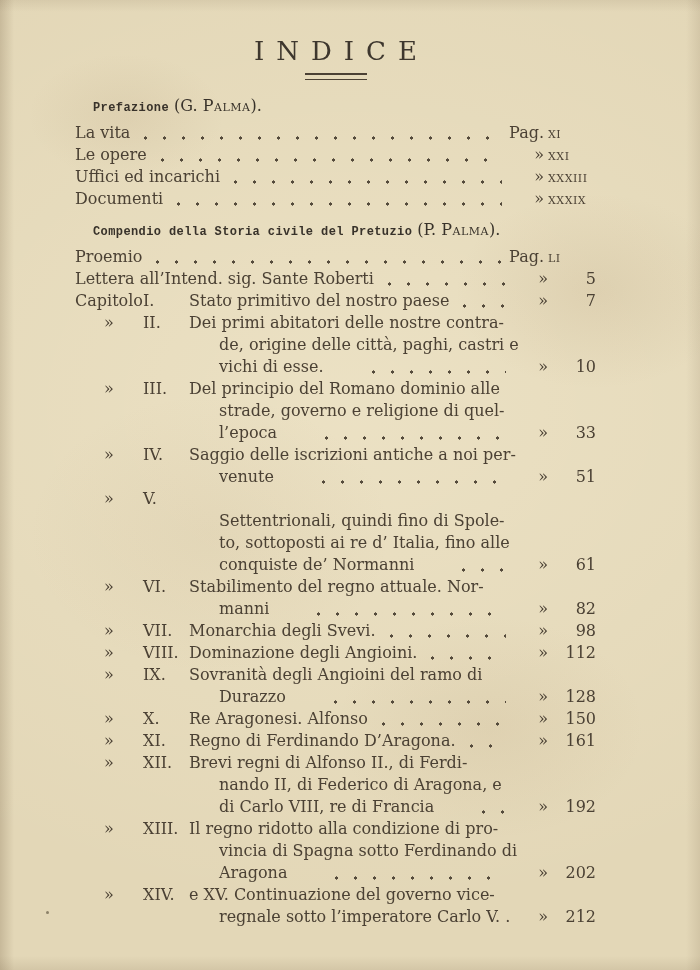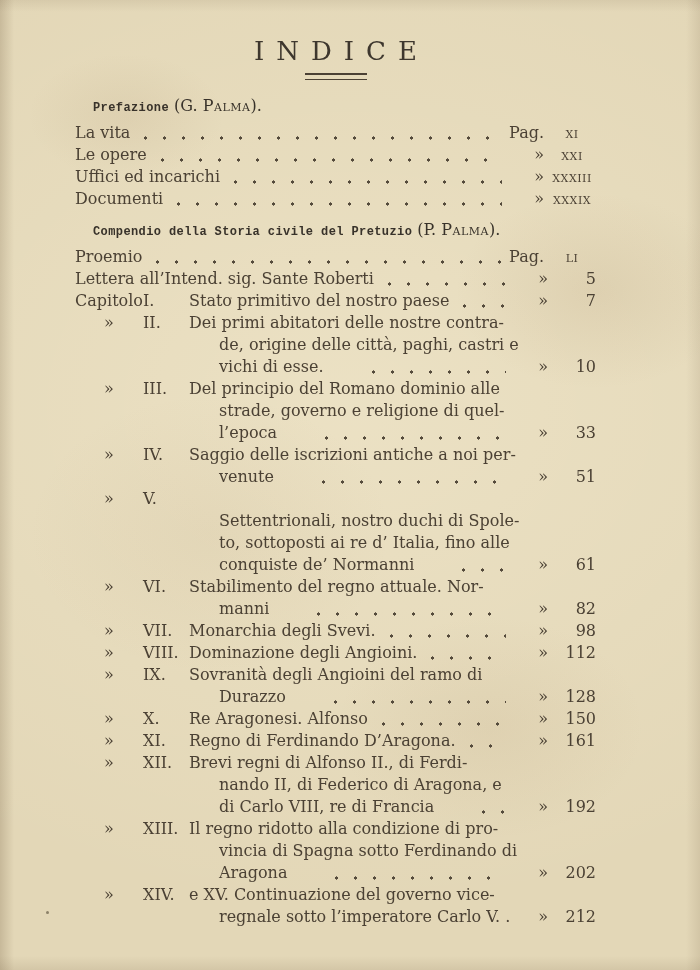--- a/index.html
+++ b/index.html
@@ -66,21 +66,21 @@
     flex:1 1 8px;min-width:8px;height:14px;align-self:flex-end;
     background-image:radial-gradient(circle, #544a3b 1.45px, rgba(0,0,0,0) 1.7px);
     background-size:19px 8px;
     background-repeat:repeat-x;
     background-position:6px calc(100% - 2px);
   }
   .leader.no-dots{background:none;}
   .c-mark{width:42px;flex:0 0 42px;text-align:right;white-space:nowrap;}
   .c-page{width:48px;flex:0 0 48px;text-align:right;white-space:nowrap;}
   .italic .t{}
-  .rp .c-page{font-variant:small-caps;text-align:center;padding-left:4px;letter-spacing:.5px;}
+  .rp .c-page{font-variant:small-caps;text-align:left;padding-left:4px;letter-spacing:.5px;}
   .cont .c-text{padding-left:30px;gap:34px;}
   .speck{position:absolute;border-radius:50%;background:rgba(70,58,40,.55);}
   .speck.s1{left:46px;top:911px;width:3px;height:3px;}
   .speck.s2{left:230px;top:297px;width:2px;height:2px;background:rgba(70,58,40,.35);}
 </style>
 </head>
 <body>
 
 <div class="page">
 
@@ -242,21 +242,21 @@
       <div class="row">
     <span class="c-word">»</span>
     <span class="c-num">V.</span>
     <span class="c-mark"></span>
     <span class="c-page"></span>
   </div>
       <div class="row cont">
     <span class="c-word"></span>
     <span class="c-num"></span>
     <span class="c-text">
-          <span class="t">Settentrionali, nostro duchi di Spole-</span>
+          <span class="t">Settentrionali, quindi fino di Spole-</span>
           <span class="leader no-dots"></span>
         </span>
     <span class="c-mark"></span>
     <span class="c-page"></span>
   </div>
       <div class="row cont">
     <span class="c-word"></span>
     <span class="c-num"></span>
     <span class="c-text">
           <span class="t">to, sottoposti ai re d’ Italia, fino alle</span>

